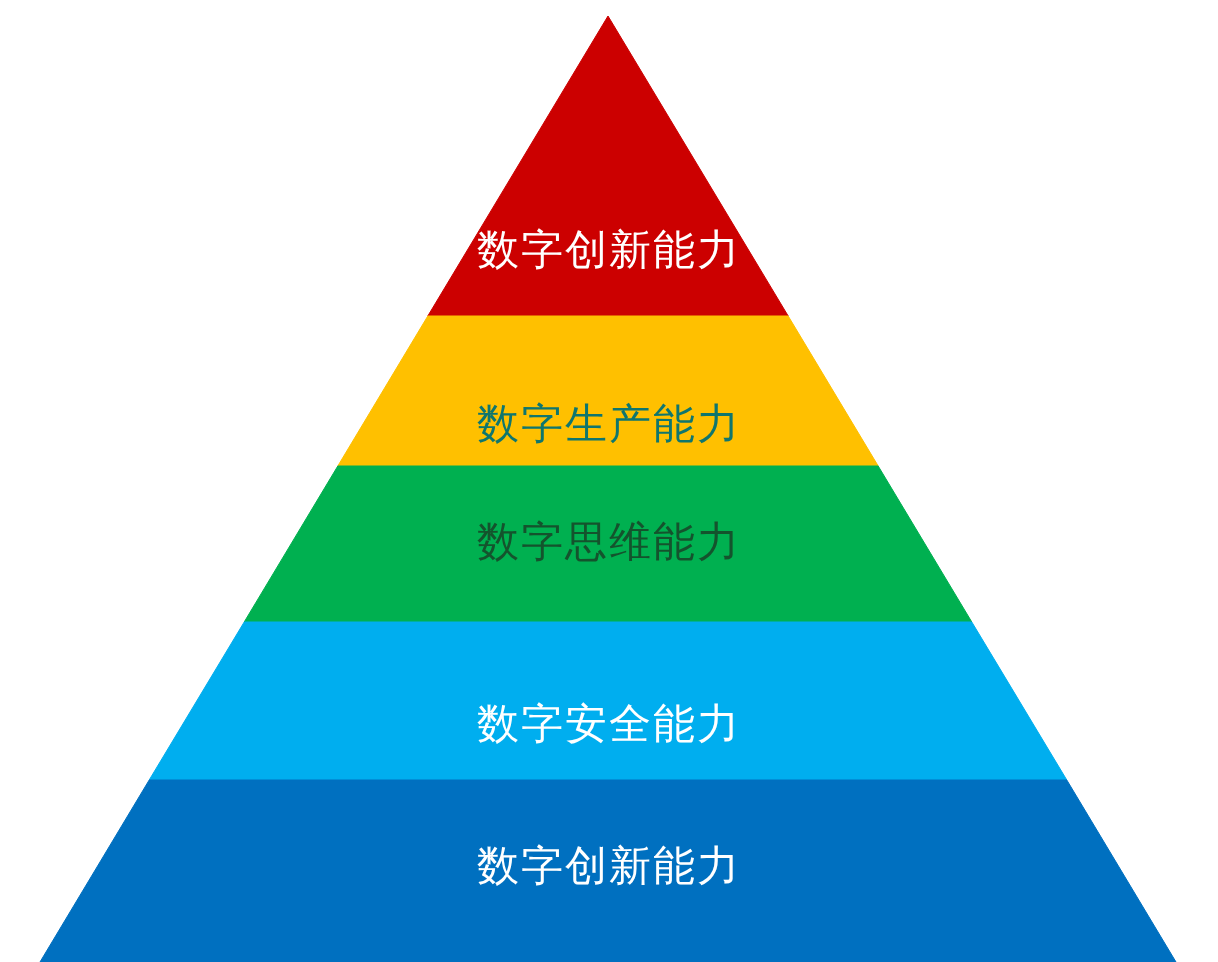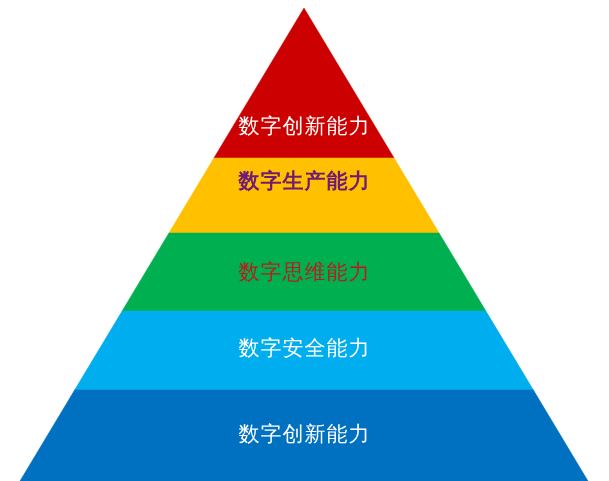--- a/index.html
+++ b/index.html
@@ -64,21 +64,21 @@
 
     <polygon points="168.9,233.0 439.1,233.0 485.9,311.0 122.1,311.0" fill="#00B050" stroke="#00B050" stroke-width="0.5"></polygon>
 
     <polygon points="122.1,311.0 485.9,311.0 533.4,390.0 74.6,390.0" fill="#00AEEF" stroke="#00AEEF" stroke-width="0.5"></polygon>
 
     <polygon points="74.6,390.0 533.4,390.0 588.0,481.0 20.0,481.0" fill="#0070C0" stroke="#0070C0" stroke-width="0.5"></polygon>
   </svg>
 
   <div class="pyramid-label label-innovation" style="top: 115px; color: rgb(255, 255, 255);">数字创新能力</div>
 
-  <div class="pyramid-label label-production" style="top: 170px; color: #701a75; font-weight: bold;">数字生产能力</div>
+  <div class="pyramid-label label-production" style="top: 202px; color: #0f766e;">数字生产能力</div>
 
-  <div class="pyramid-label label-thinking" style="top: 261px; color: #b91c1c;">数字思维能力</div>
+  <div class="pyramid-label label-thinking" style="top: 261px; color: #14532d;">数字思维能力</div>
 
-  <div class="pyramid-label label-security" style="top: 337px; color: rgb(255, 255, 255);">数字安全能力</div>
+  <div class="pyramid-label label-security" style="top: 352px; color: rgb(255, 255, 255);">数字安全能力</div>
 
   <div class="pyramid-label label-survival" style="top: 423px; color: rgb(255, 255, 255);">数字创新能力</div>
 
 </div>
 
 </body></html>

